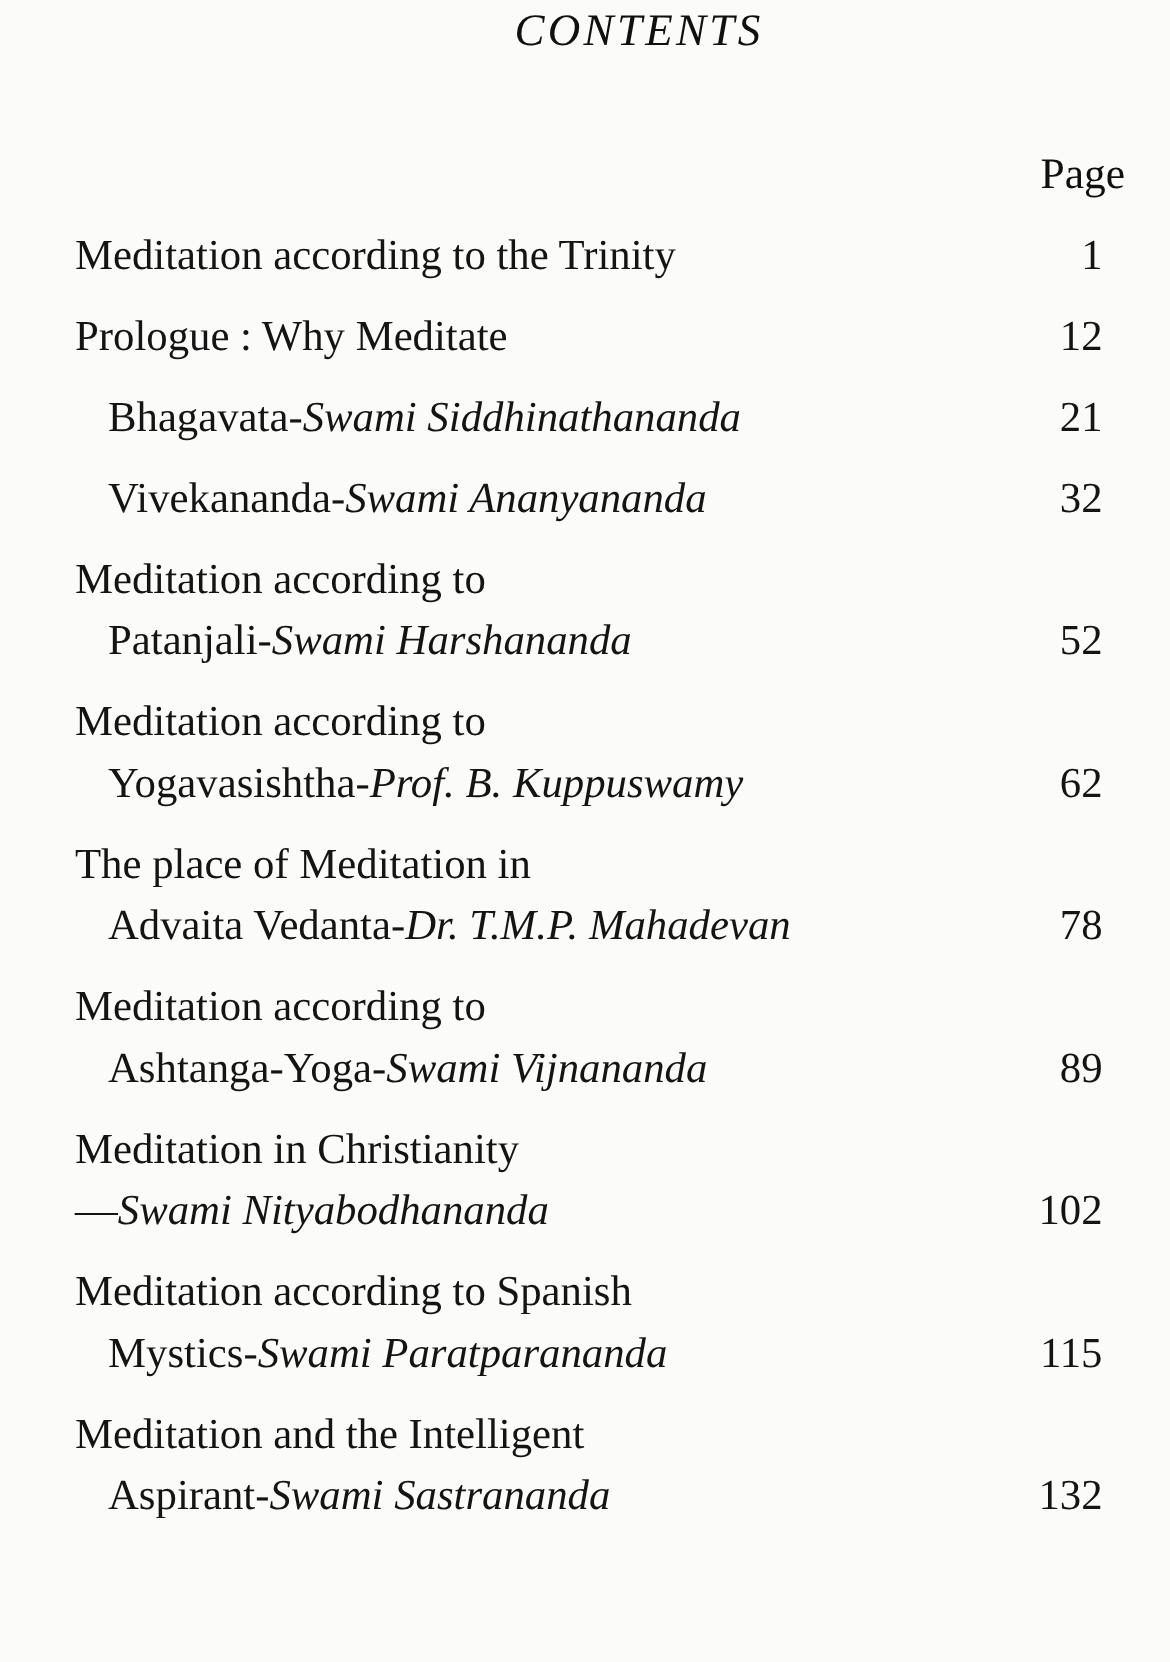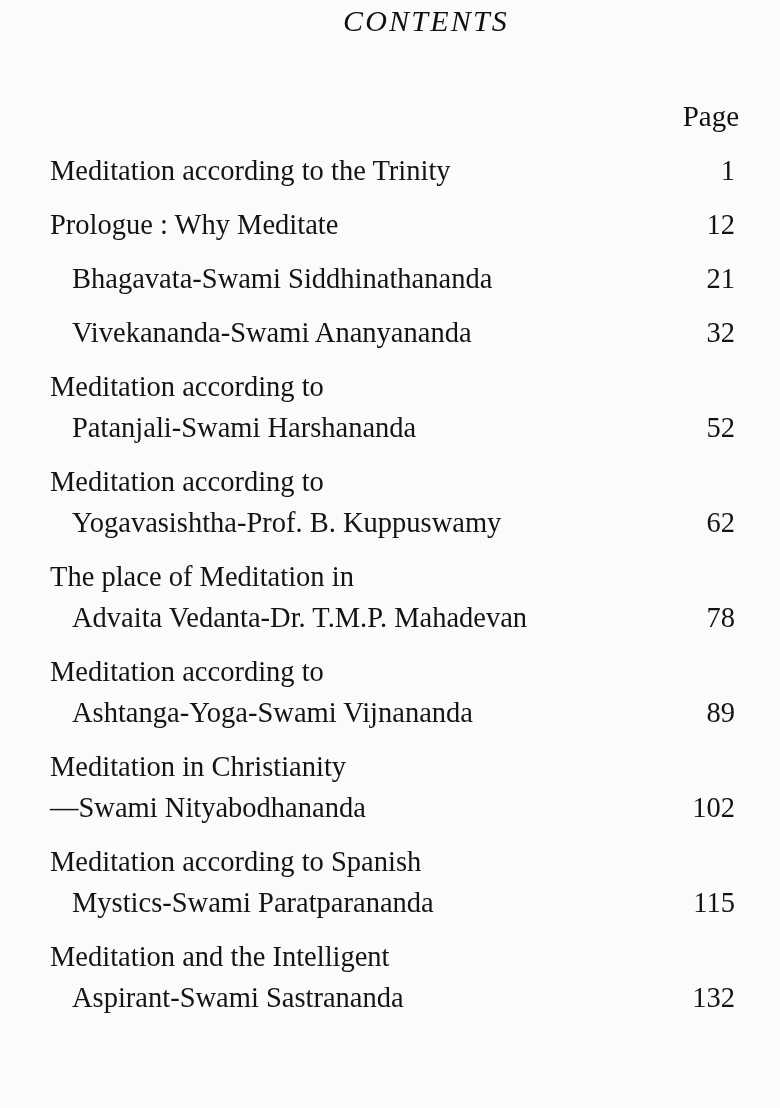--- a/index.html
+++ b/index.html
@@ -33,21 +33,21 @@
     letter-spacing: 2.2px;
     color: #101010;
     font-family: "Liberation Serif", "DejaVu Serif", serif;
     margin-left: 36px;
   }
 
   
   .page-col-header {
     position: absolute;
     top: 100px;
-    left: 4px;
+    left: 15px;
     width: 735px;
     text-align: right;
     font-size: 29px;
     color: #101010;
   }
 
   
   .toc {
     position: absolute;
     top: 150px;
@@ -67,21 +67,21 @@
     line-height: 41px;
     color: #141414;
     padding-left: 50px;
     padding-right: 58px;
     white-space: nowrap;
   }
   .toc-line.indent-1 { padding-left: 72px; }
   .toc-line.indent-2 { }
 
   .title-text { font-style: normal; text-align: right; }
-  .author-text { }
+  .author-text { font-style: italic; }
 
   .page-num {
     position: absolute;
     right: 45px;
     top: 0;
     font-size: 28.5px;
     line-height: 41px;
     font-style: normal;
     color: #141414;
     text-align: right;

